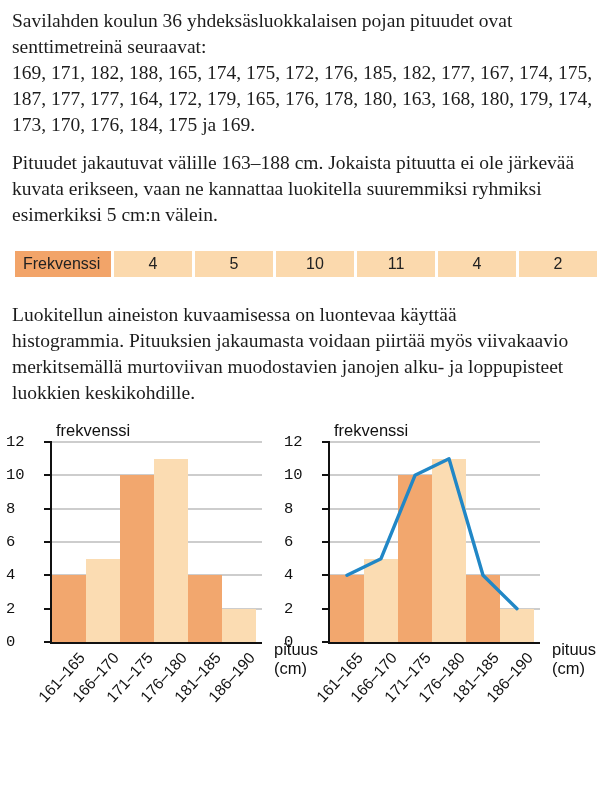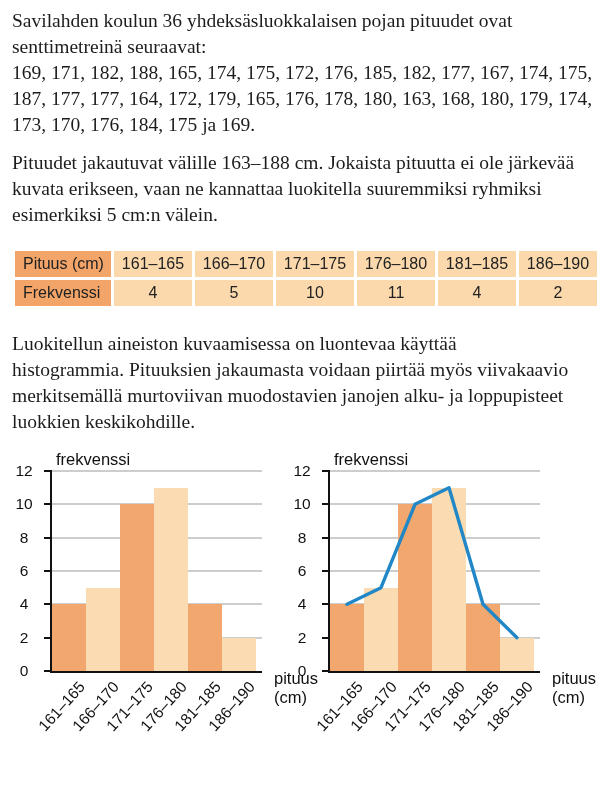--- a/index.html
+++ b/index.html
@@ -29,22 +29,22 @@
     font-size:16.5px;line-height:20px;color:#111;
   }
   .plot{
     position:relative;width:210px;height:200px;margin-left:38px;margin-top:2px;
     border-left:2px solid #111;border-bottom:2px solid #111;
   }
   .gridline{position:absolute;left:0;width:100%;height:2px;z-index:1;}
   .bar{position:absolute;bottom:0;width:34px;z-index:2;}
   .ytick{position:absolute;left:-8px;width:8px;height:2px;z-index:4;}
   .yticklabel{
-    position:absolute;left:-46px;width:36px;text-align:center;
-    font-family:Liberation Sans, sans-serif;font-size:15.5px;line-height:20px;color:#111;
+    position:absolute;left:-46px;width:36px;text-align:left;
+    font-family:Liberation Mono, monospace;font-size:15.5px;line-height:20px;color:#111;
   }
   .xcat{
     position:absolute;white-space:nowrap;
     transform:rotate(-48deg);transform-origin:100% 0;
     font-family:"Liberation Sans",sans-serif;font-size:15.5px;color:#111;z-index:4;
   }
   .lineoverlay{position:absolute;left:0;top:0;z-index:3;overflow:visible;pointer-events:none;}
   .xtitle{
     position:absolute;left:calc(100% + 12px);top:198px;width:64px;
     font-family:"Liberation Sans",sans-serif;font-size:16.5px;line-height:19px;color:#111;
@@ -52,29 +52,20 @@
 </style>
 </head>
 <body>
 
 <p class="bodytext" id="intro-paragraph">Savilahden koulun 36 yhdeksäsluokkalaisen pojan pituudet ovat<br>senttimetreinä seuraavat:<br>169, 171, 182, 188, 165, 174, 175, 172, 176, 185, 182, 177, 167, 174, 175,<br>187, 177, 177, 164, 172, 179, 165, 176, 178, 180, 163, 168, 180, 179, 174,<br>173, 170, 176, 184, 175 ja 169.</p>
 
 <p class="bodytext" id="grouping-paragraph">Pituudet jakautuvat välille 163–188 cm. Jokaista pituutta ei ole järkevää<br>kuvata erikseen, vaan ne kannattaa luokitella suuremmiksi ryhmiksi<br>esimerkiksi 5 cm:n välein.</p>
 
 <table class="freq">
   <tbody>
-      <tr>
-        <th class="rowlabel" style="background: rgb(242, 164, 105);">Pituus (cm)</th>
-        <td style="background: rgb(251, 217, 173);">161–165</td>
-        <td style="background: rgb(251, 217, 173);">166–170</td>
-        <td style="background: rgb(251, 217, 173);">171–175</td>
-        <td style="background: rgb(251, 217, 173);">176–180</td>
-        <td style="background: rgb(251, 217, 173);">181–185</td>
-        <td style="background: rgb(251, 217, 173);">186–190</td>
-      </tr>
       <tr>
         <th class="rowlabel" style="background: rgb(242, 164, 105);">Frekvenssi</th>
         <td style="background: rgb(251, 217, 173);">4</td>
         <td style="background: rgb(251, 217, 173);">5</td>
         <td style="background: rgb(251, 217, 173);">10</td>
         <td style="background: rgb(251, 217, 173);">11</td>
         <td style="background: rgb(251, 217, 173);">4</td>
         <td style="background: rgb(251, 217, 173);">2</td>
       </tr>
     </tbody>

